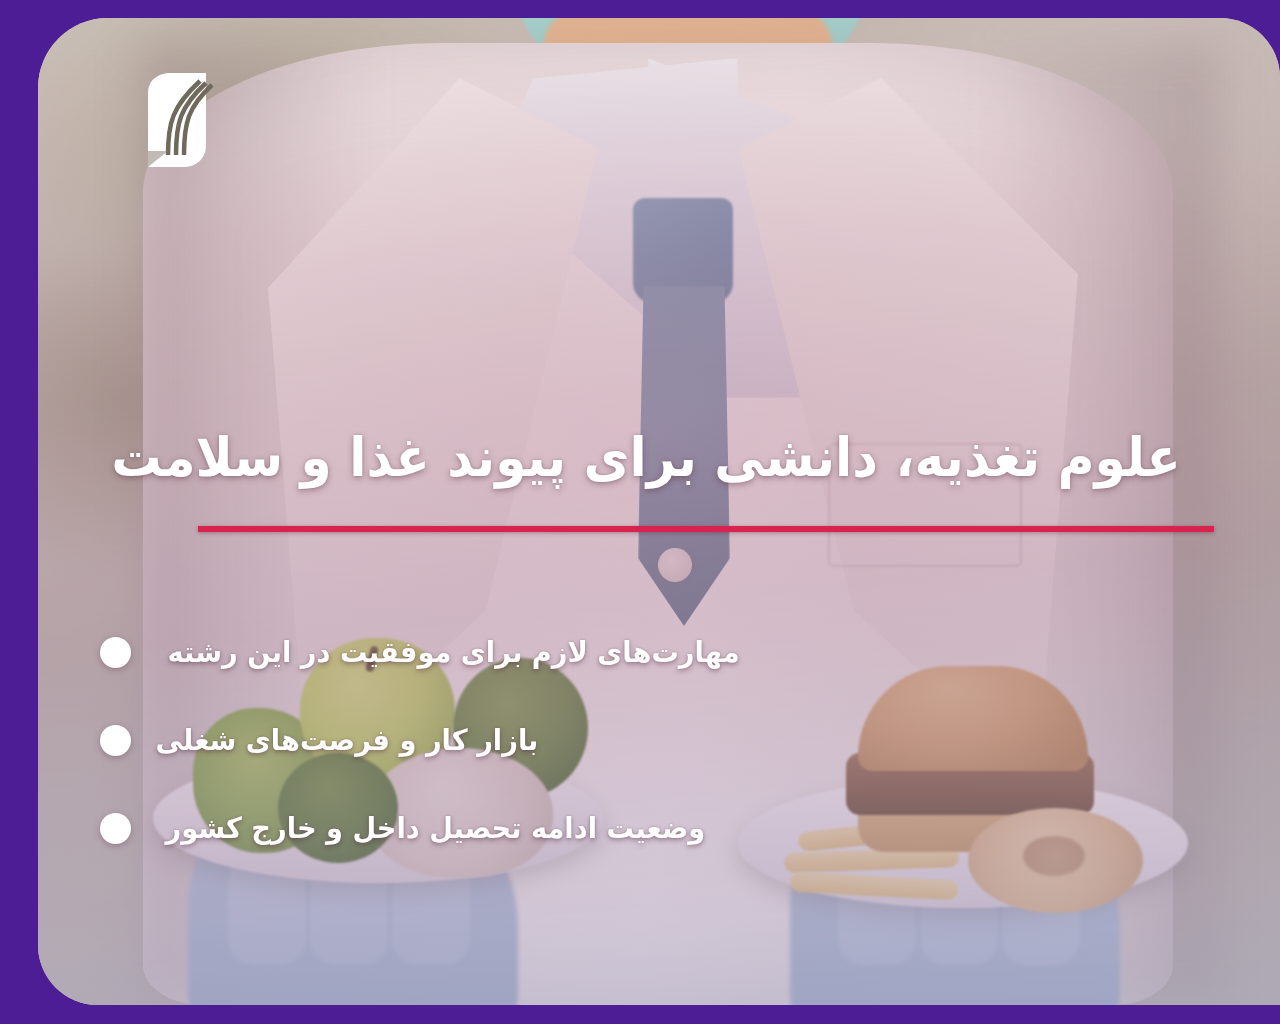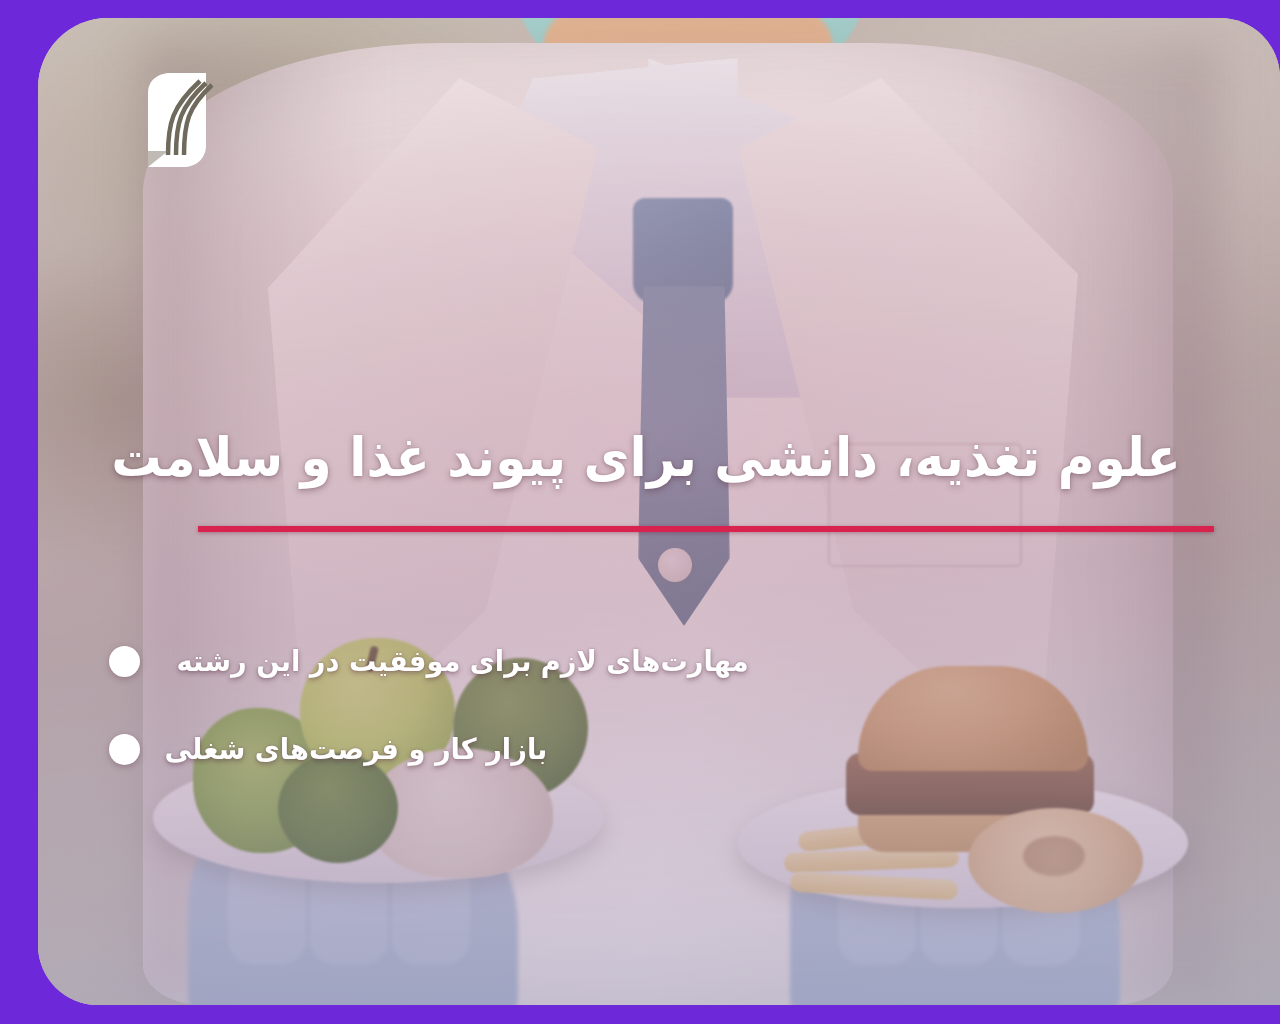--- a/index.html
+++ b/index.html
@@ -11,21 +11,21 @@
     width: 1280px;
     height: 1024px;
     overflow: hidden;
     font-family: "Liberation Sans", "DejaVu Sans", sans-serif;
   }
 
   #poster {
     position: relative;
     width: 1280px;
     height: 1024px;
-    background: #6d28d9;
+    background: #4c1d95;
     overflow: hidden;
   }
 
   
   #photo-stage {
     position: absolute;
     left: 38px;
     top: 18px;
     width: 1242px;
     height: 987px;
@@ -278,21 +278,21 @@
     left: 160px; top: 508px; width: 1016px; height: 6px;
     background: #d8234e;
     box-shadow: 0 1px 4px rgba(90,10,40,0.35);
   }
 
   #bullet-list {
     position: absolute;
     left: 0; top: 596px; width: 1000px;
     direction: rtl;
     list-style: none;
-    margin: 16px; padding: 0;
+    margin: 7px; padding: 0;
   }
   .bullet-row {
     display: flex;
     align-items: center;
     justify-content: flex-start;
     height: 62px;
     margin-bottom: 26px;
     padding-right: 0;
   }
   .bullet-dot {
@@ -402,17 +402,21 @@
 
       <ul id="bullet-list">
         <li class="bullet-row">
           <span class="bullet-dot"></span>
           <span class="bullet-text">مهارت‌های لازم برای موفقیت در این رشته</span>
         </li>
         <li class="bullet-row">
           <span class="bullet-dot"></span>
           <span class="bullet-text">بازار کار و فرصت‌های شغلی</span>
         </li>
+        <li class="bullet-row">
+          <span class="bullet-dot"></span>
+          <span class="bullet-text">وضعیت ادامه تحصیل داخل و خارج کشور</span>
+        </li>
       </ul>
 
     </div>
   </div>
 </div>
 
 </body></html>

